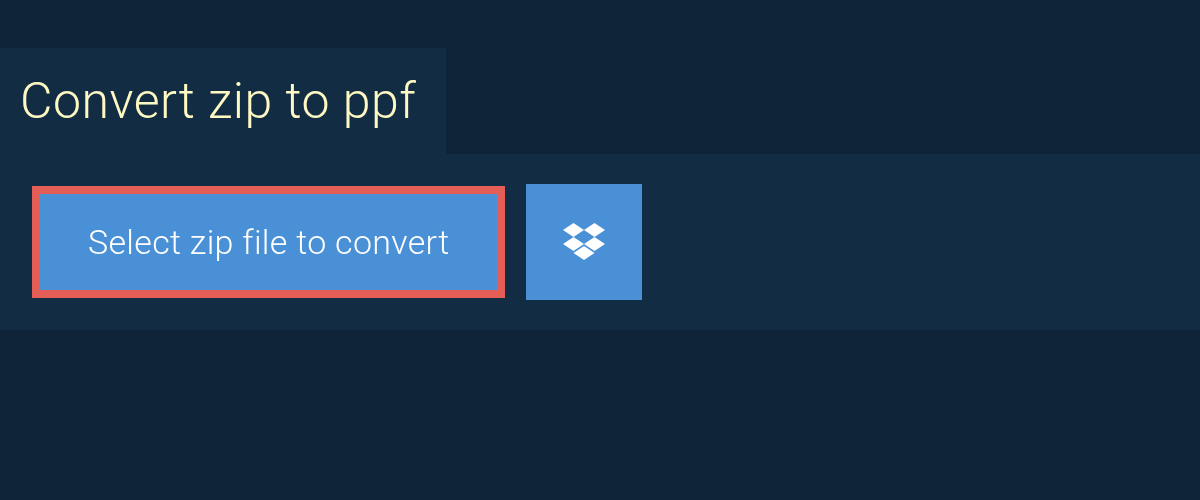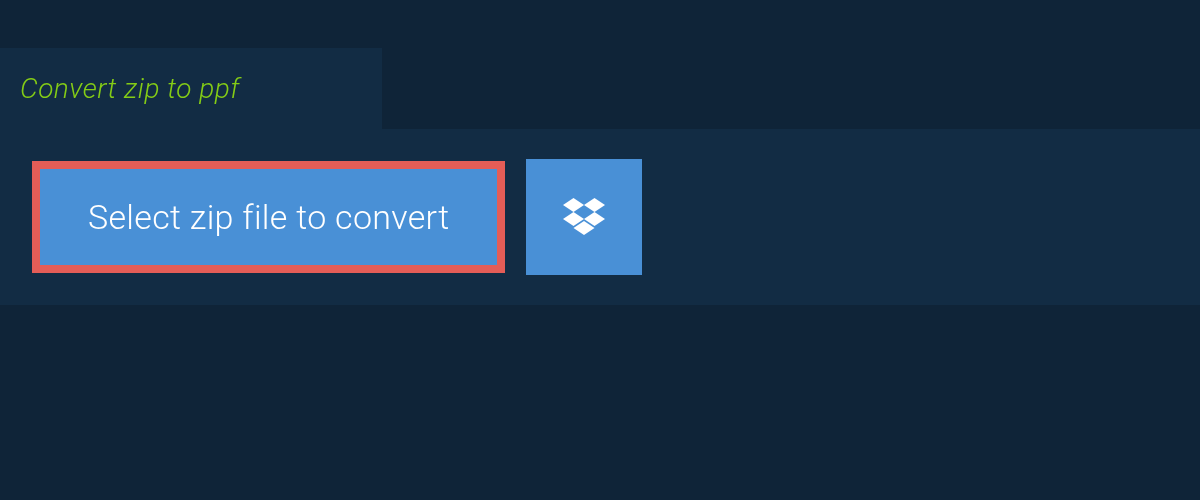--- a/index.html
+++ b/index.html
@@ -15,25 +15,24 @@
       overflow: hidden;
     }
     .header-tab {
       background: #122c44;
       display: inline-block;
       padding: 24px 30px 24px 20px;
       margin-top: 48px;
       min-width: 382px;
     }
     .header-title {
-      color: #84cc16;
-      font-size: 28px;
+      color: #fef9c3;
+      font-size: 50px;
       font-weight: 300;
       letter-spacing: 0.5px;
-      font-style: italic;
     }
     .content-panel {
       background: #122c44;
       padding: 30px 28px 30px 32px;
       display: flex;
       align-items: center;
       gap: 21px;
     }
     .select-button {
       background: #4990d6;

